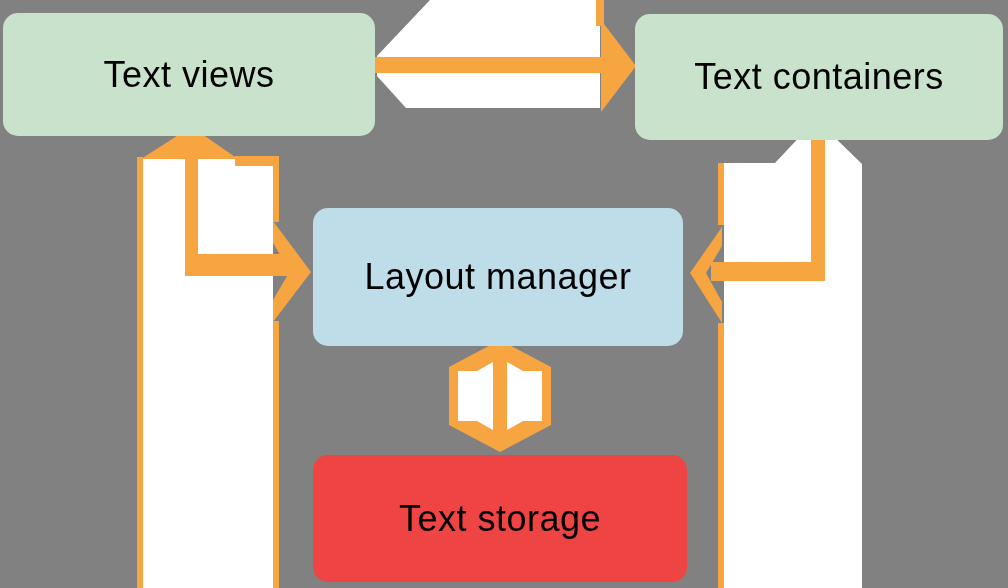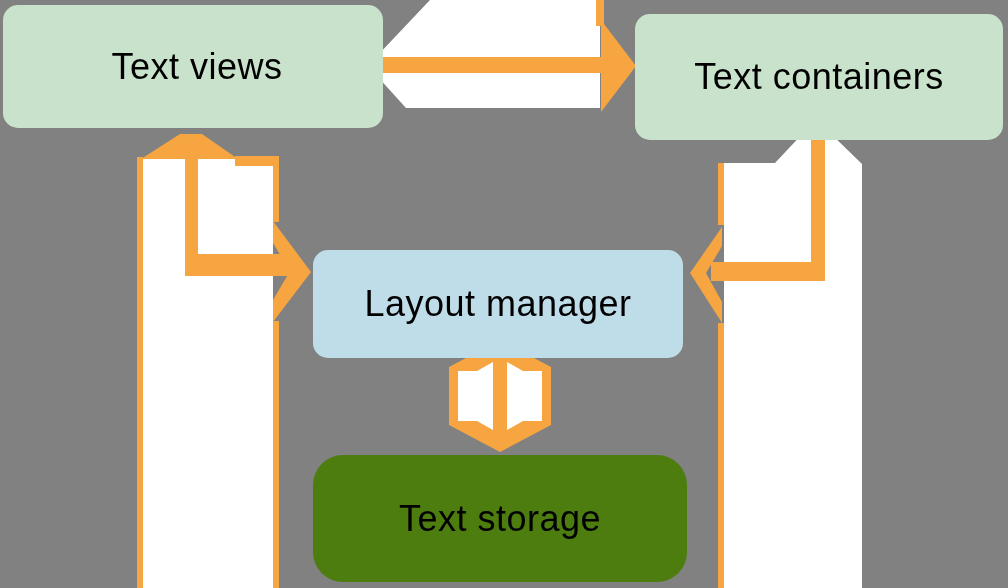--- a/index.html
+++ b/index.html
@@ -5,23 +5,23 @@
   html,body{margin:0;padding:0;}
   body{width:1008px;height:588px;overflow:hidden;font-family:"Liberation Sans",sans-serif;}
   #canvas{position:relative;width:1008px;height:588px;}
   #shape-layer{position:absolute;left:0;top:0;width:100%;height:100%;}
   .node{
     position:absolute;
     border-radius:15px;
     display:flex;align-items:center;justify-content:center;
     font-size:36px;color:#000;letter-spacing:0.5px;
   }
-  #node-text-views{left:3px;top:5px;width:372px;height:123px;padding-left:8px;}
+  #node-text-views{left:3px;top:13px;width:372px;height:123px;}
   #node-text-containers{left:635px;top:14px;width:368px;height:126px;}
-  #node-layout-manager{left:313px;top:208px;width:370px;height:108px;margin-top:42px;}
+  #node-layout-manager{left:313px;top:208px;width:370px;height:138px;}
   #node-text-storage{left:313px;top:455px;width:374px;height:127px;}
 </style>
 </head>
 <body>
 
 <div id="canvas" style="background: rgb(129, 129, 129);">
 
   <svg id="shape-layer" viewBox="0 0 1008 588" xmlns="http://www.w3.org/2000/svg">
 
     <path d="M 377,56 L 430,0 L 600,0 L 600,108 L 406,108 L 377,76 Z" fill="#ffffff"></path>
@@ -58,17 +58,17 @@
   </div>
 
   <div class="node" id="node-text-containers" style="background: rgb(200, 226, 203);">
     <span>Text containers</span>
   </div>
 
   <div class="node" id="node-layout-manager" style="background: rgb(191, 221, 233);">
     <span>Layout manager</span>
   </div>
 
-  <div class="node" id="node-text-storage" style="background: #4d7c0f; border-radius: 30px;">
+  <div class="node" id="node-text-storage" style="background: #ef4444;">
     <span>Text storage</span>
   </div>
 
 </div>
 
 </body></html>

